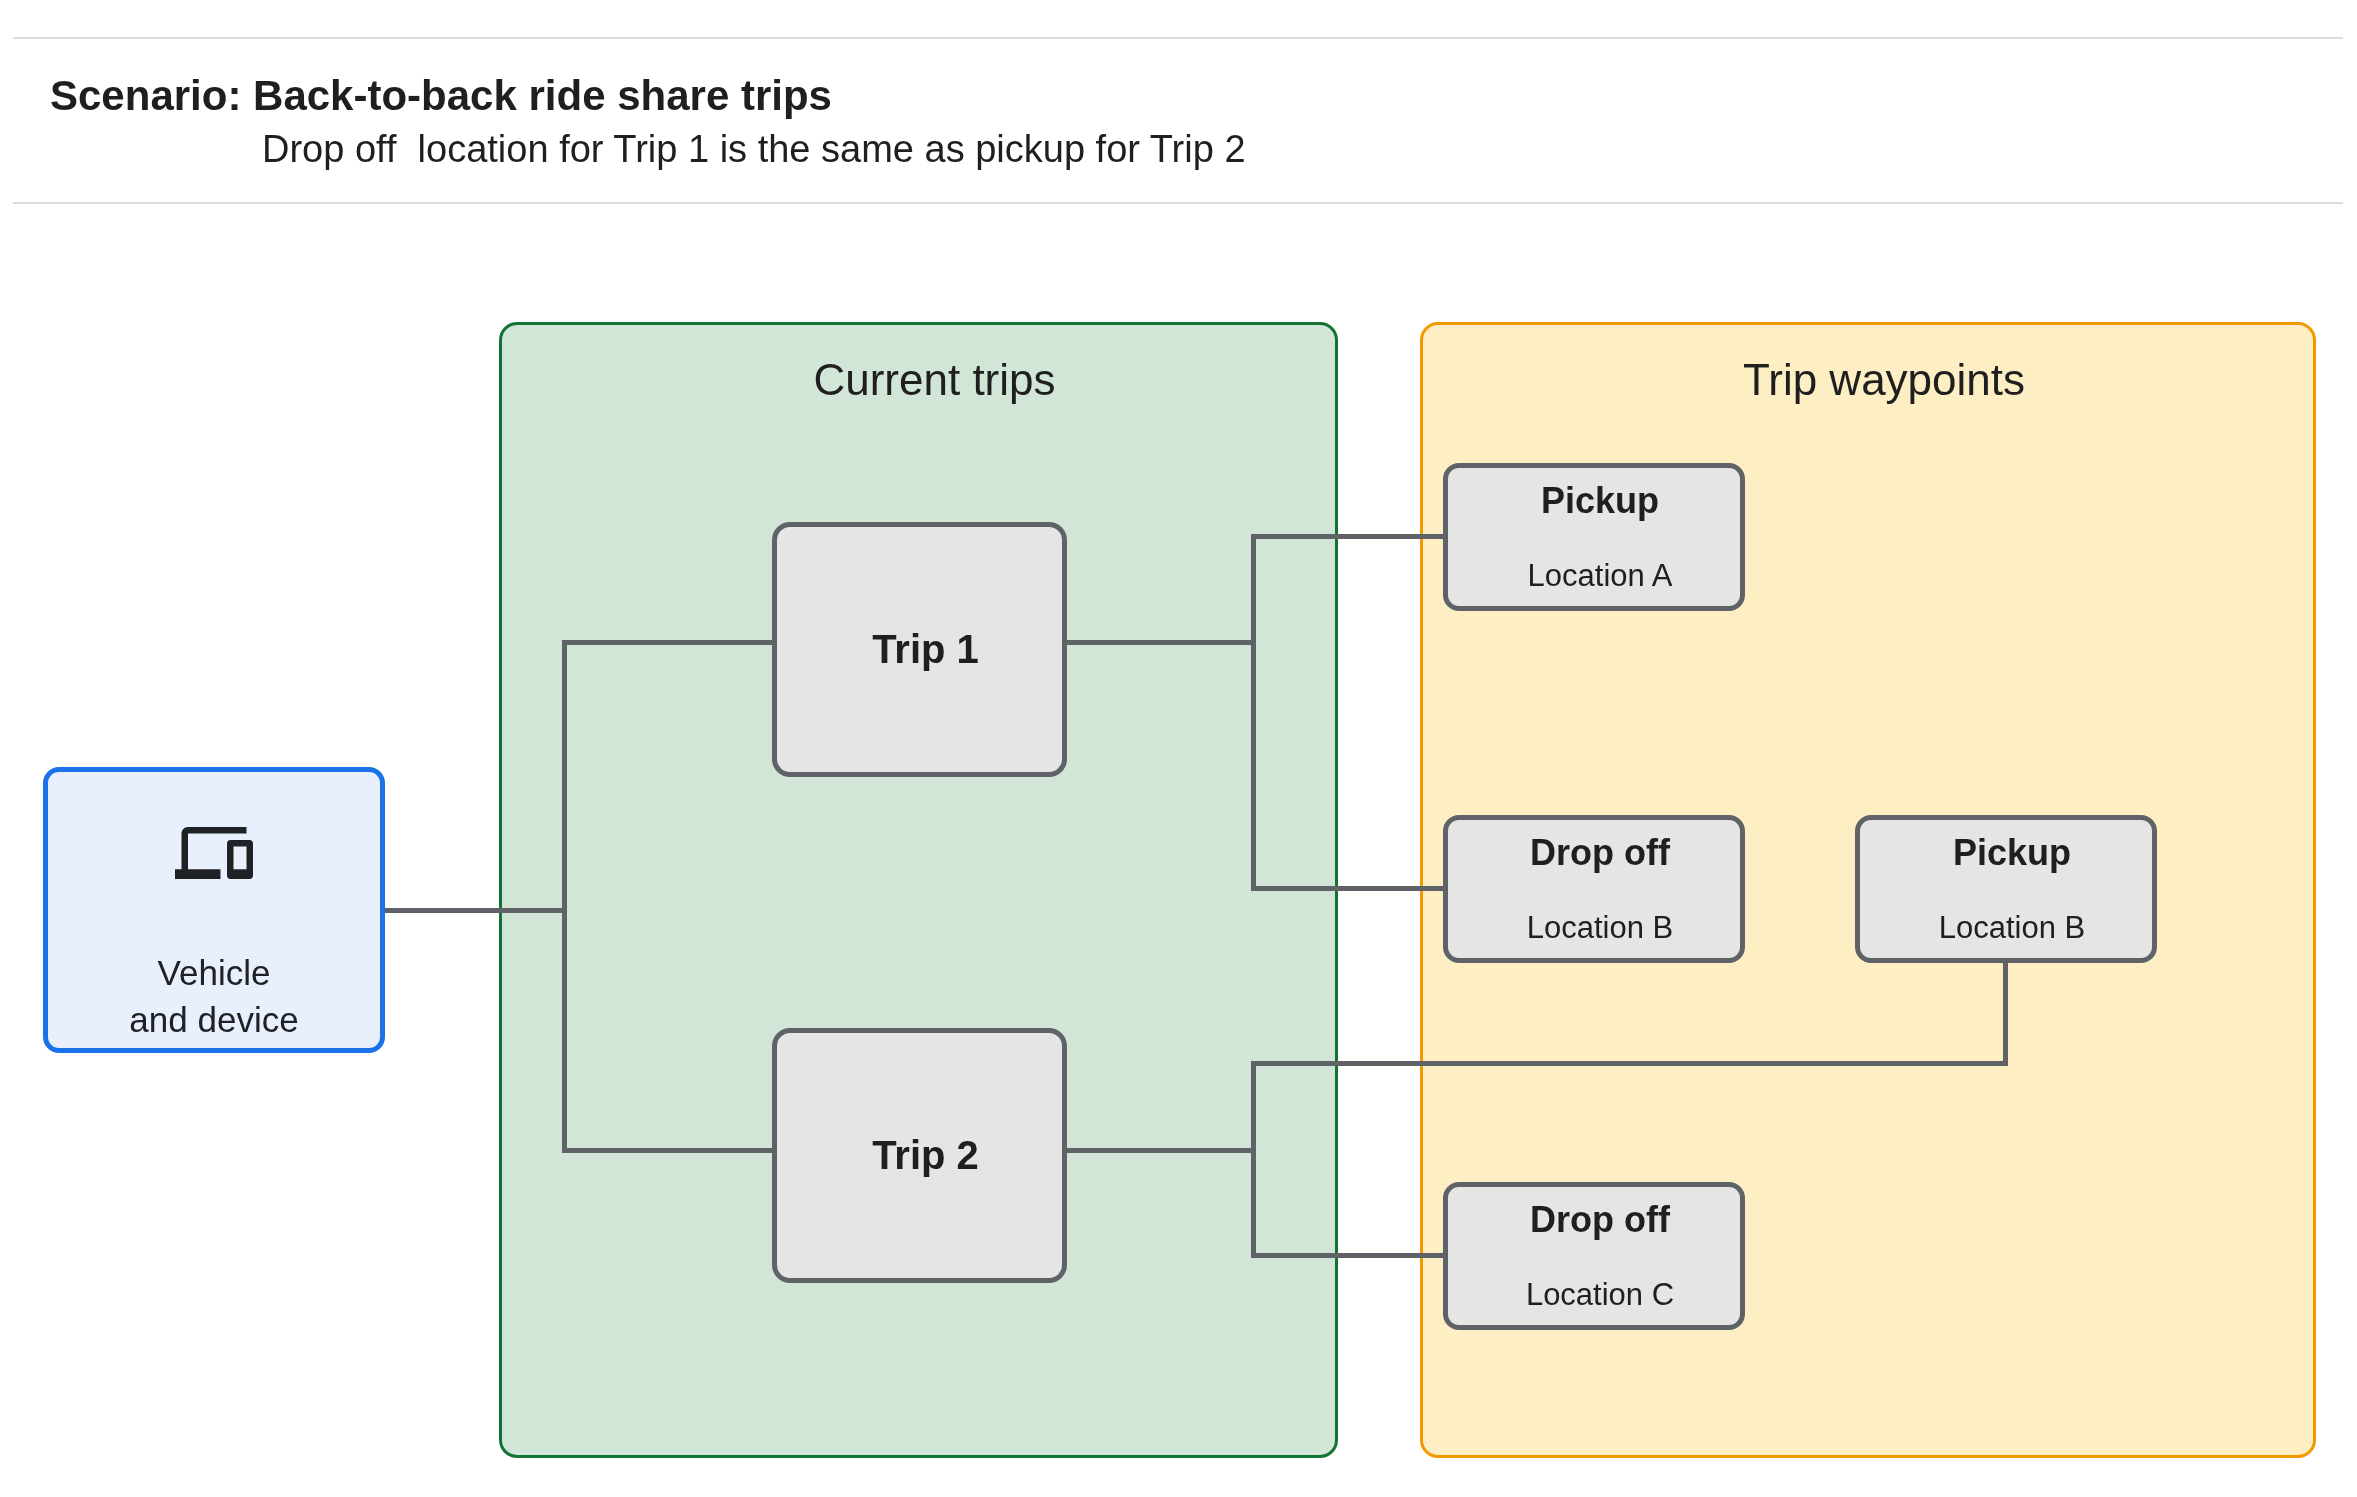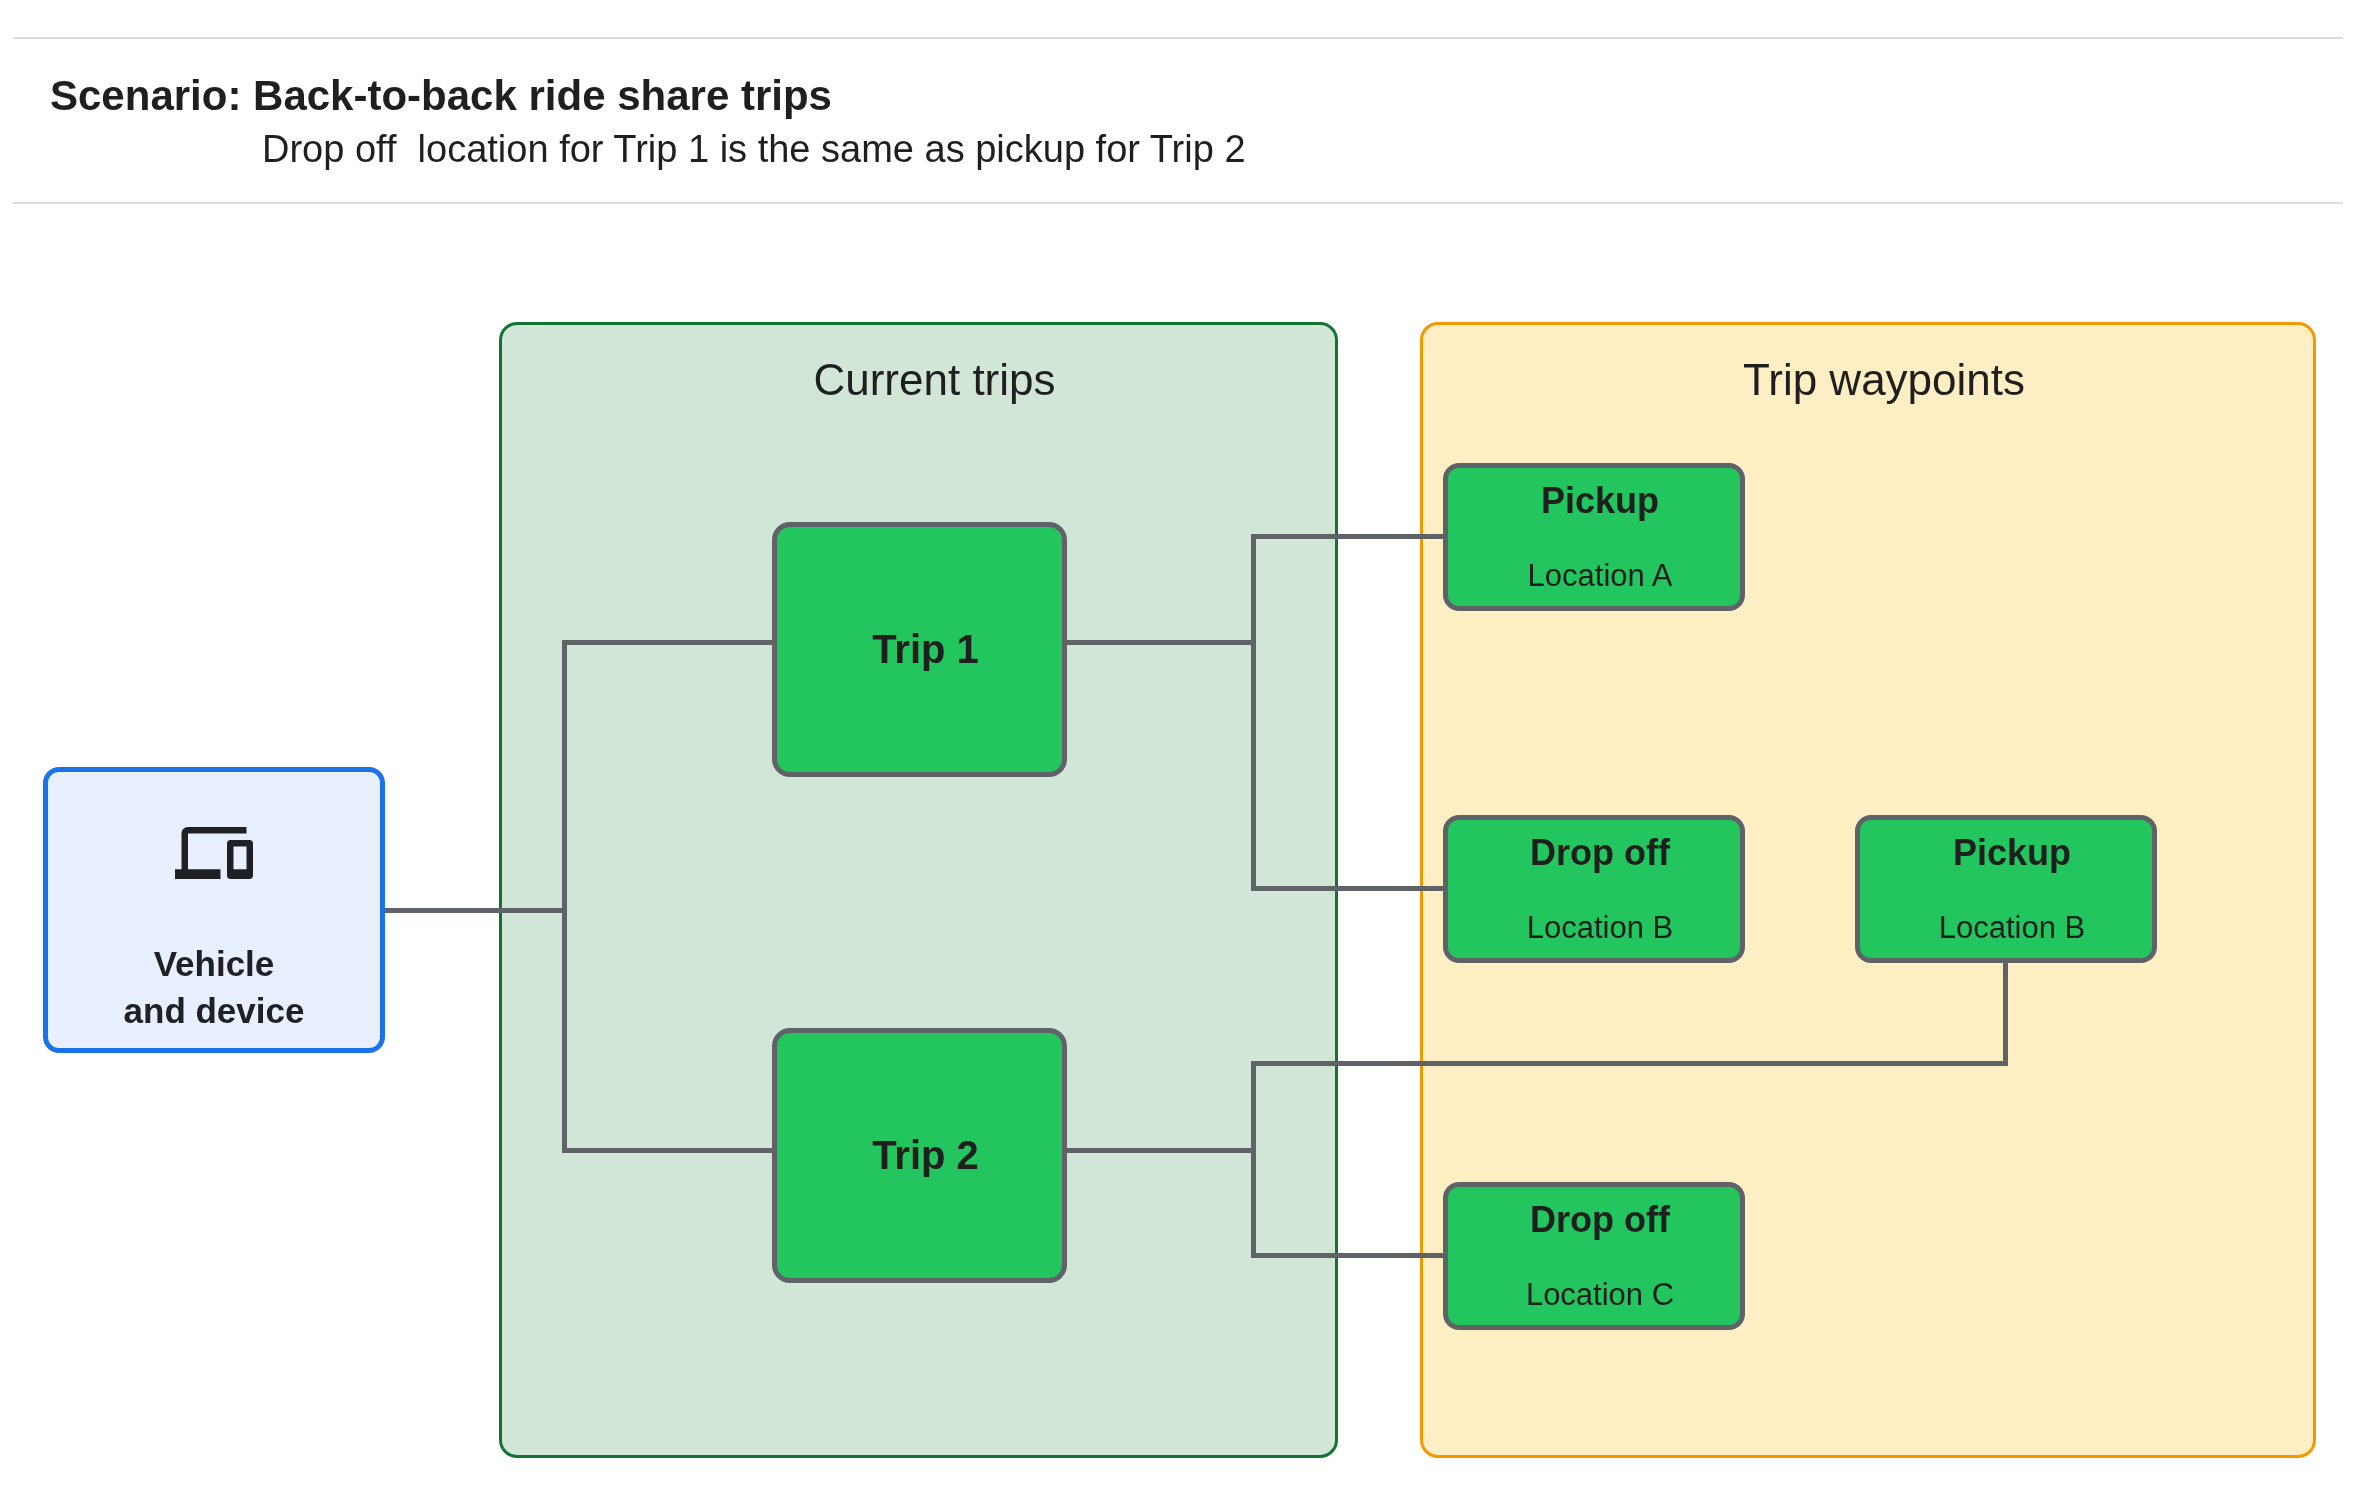--- a/index.html
+++ b/index.html
@@ -35,21 +35,21 @@
     border:3px solid var(--panel-yellow-border,#f29900);
     text-decoration:underline;
   }
   .panel-title{
     position:absolute;top:30px;left:0;right:0;
     text-align:center;font-size:44px;font-weight:400;color:var(--text,#1f1f1f);padding-left:32px;
   }
   
   .conn{position:absolute;background:var(--connector,#5f6368);z-index:2;}
   
-  .node{position:absolute;box-sizing:border-box;background:#22c55e;z-index:3;
+  .node{position:absolute;box-sizing:border-box;background:#e5e5e5;z-index:3;
         display:flex;flex-direction:column;align-items:center;justify-content:center;padding-left:12px;}
   .trip-box{
     left:772px;width:295px;height:255px;
     border:5px solid var(--node-border,#5f6368);border-radius:18px;
   }
   .trip-box.t1{top:522px;}
   .trip-box.t2{top:1028px;}
   .trip-label{font-size:40px;font-weight:700;color:var(--text,#1f1f1f);}
   .wp{
     width:302px;height:148px;
@@ -67,22 +67,22 @@
     position:absolute;left:43px;top:767px;width:342px;height:286px;
     box-sizing:border-box;background:var(--vehicle-fill,#e8f0fe);
     border:5px solid var(--vehicle-border,#1a73e8);border-radius:16px;z-index:3;
   }
   .vehicle .icon{
     position:absolute;top:42px;left:50%;transform:translateX(-50%);
     width:78px;height:78px;
   }
   .vehicle .icon svg{width:78px;height:78px;fill:var(--icon,#202124);}
   .vehicle-label{
-    position:absolute;bottom:14px;left:0;right:0;text-align:center;
-    font-size:35px;font-weight:700;line-height:1.35;color:var(--icon,#202124);
+    position:absolute;bottom:5px;left:0;right:0;text-align:center;
+    font-size:35px;font-weight:400;line-height:1.35;color:var(--icon,#202124);
   }
 </style>
 </head>
 <body>
 
 <div class="canvas">
 
   <div class="hr top"></div>
   <div class="page-title">Scenario: Back-to-back ride share trips</div>
   <div class="page-subtitle">Drop off  location for Trip 1 is the same as pickup for Trip 2</div>

